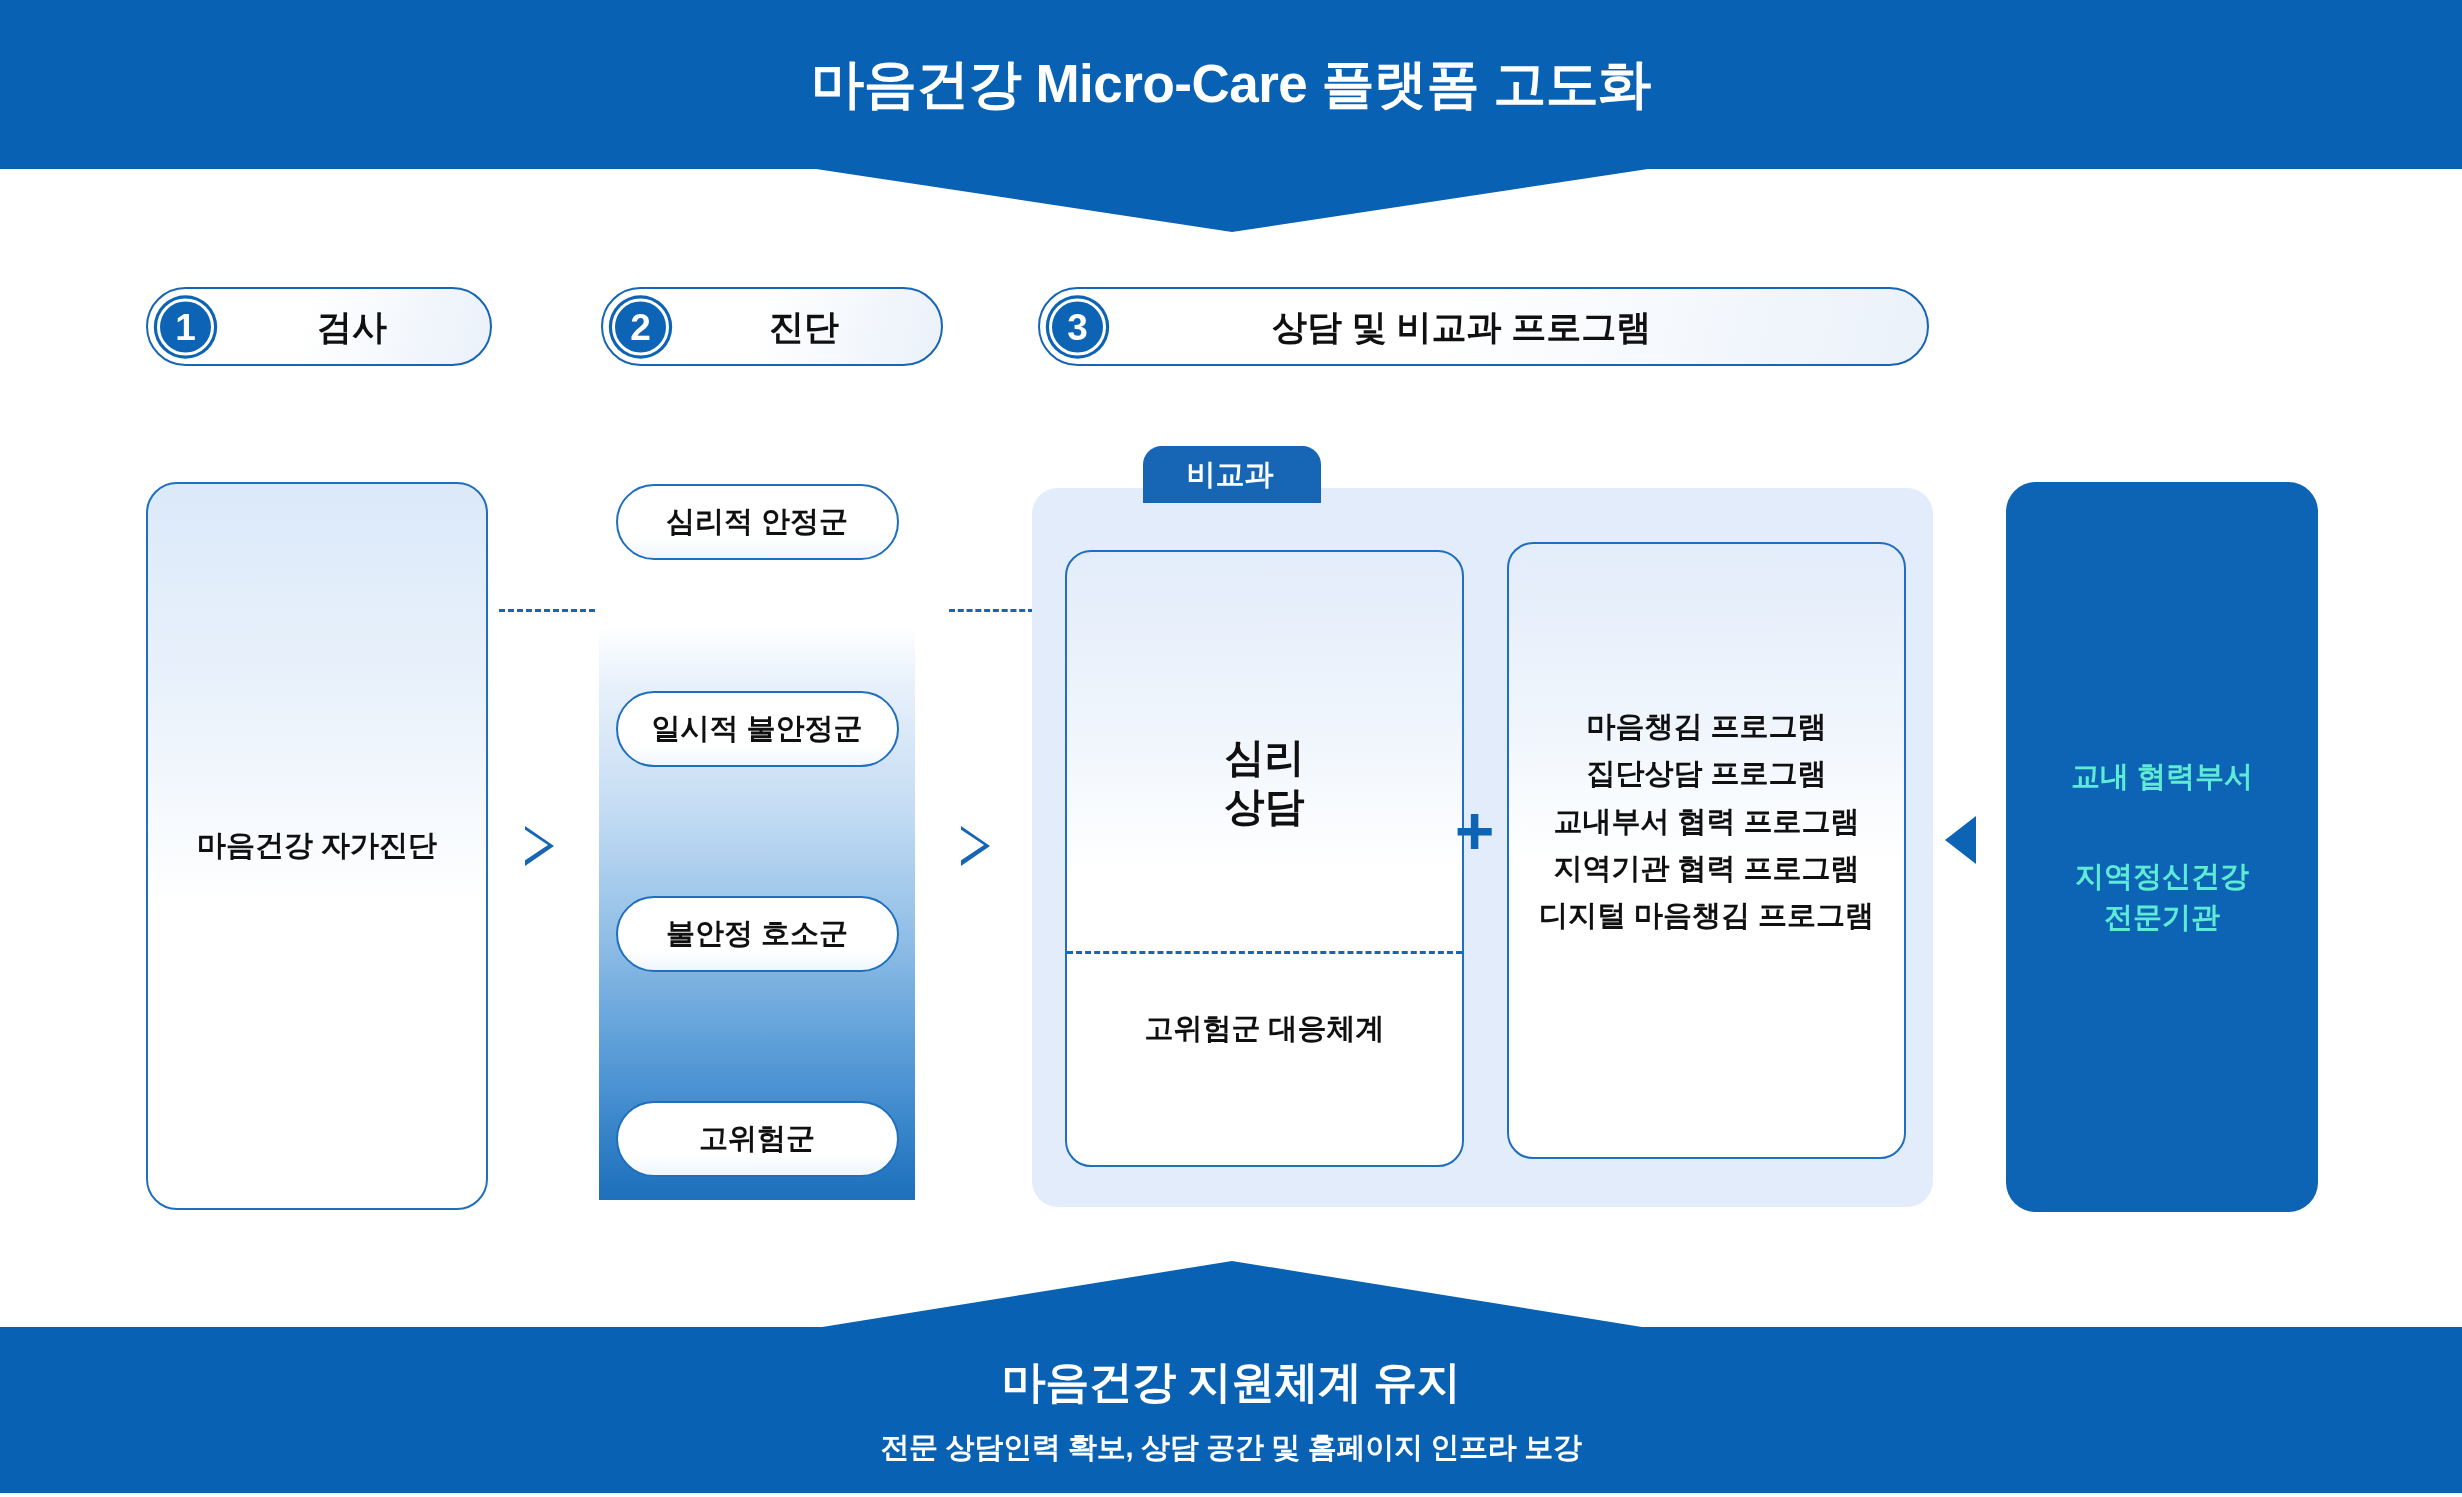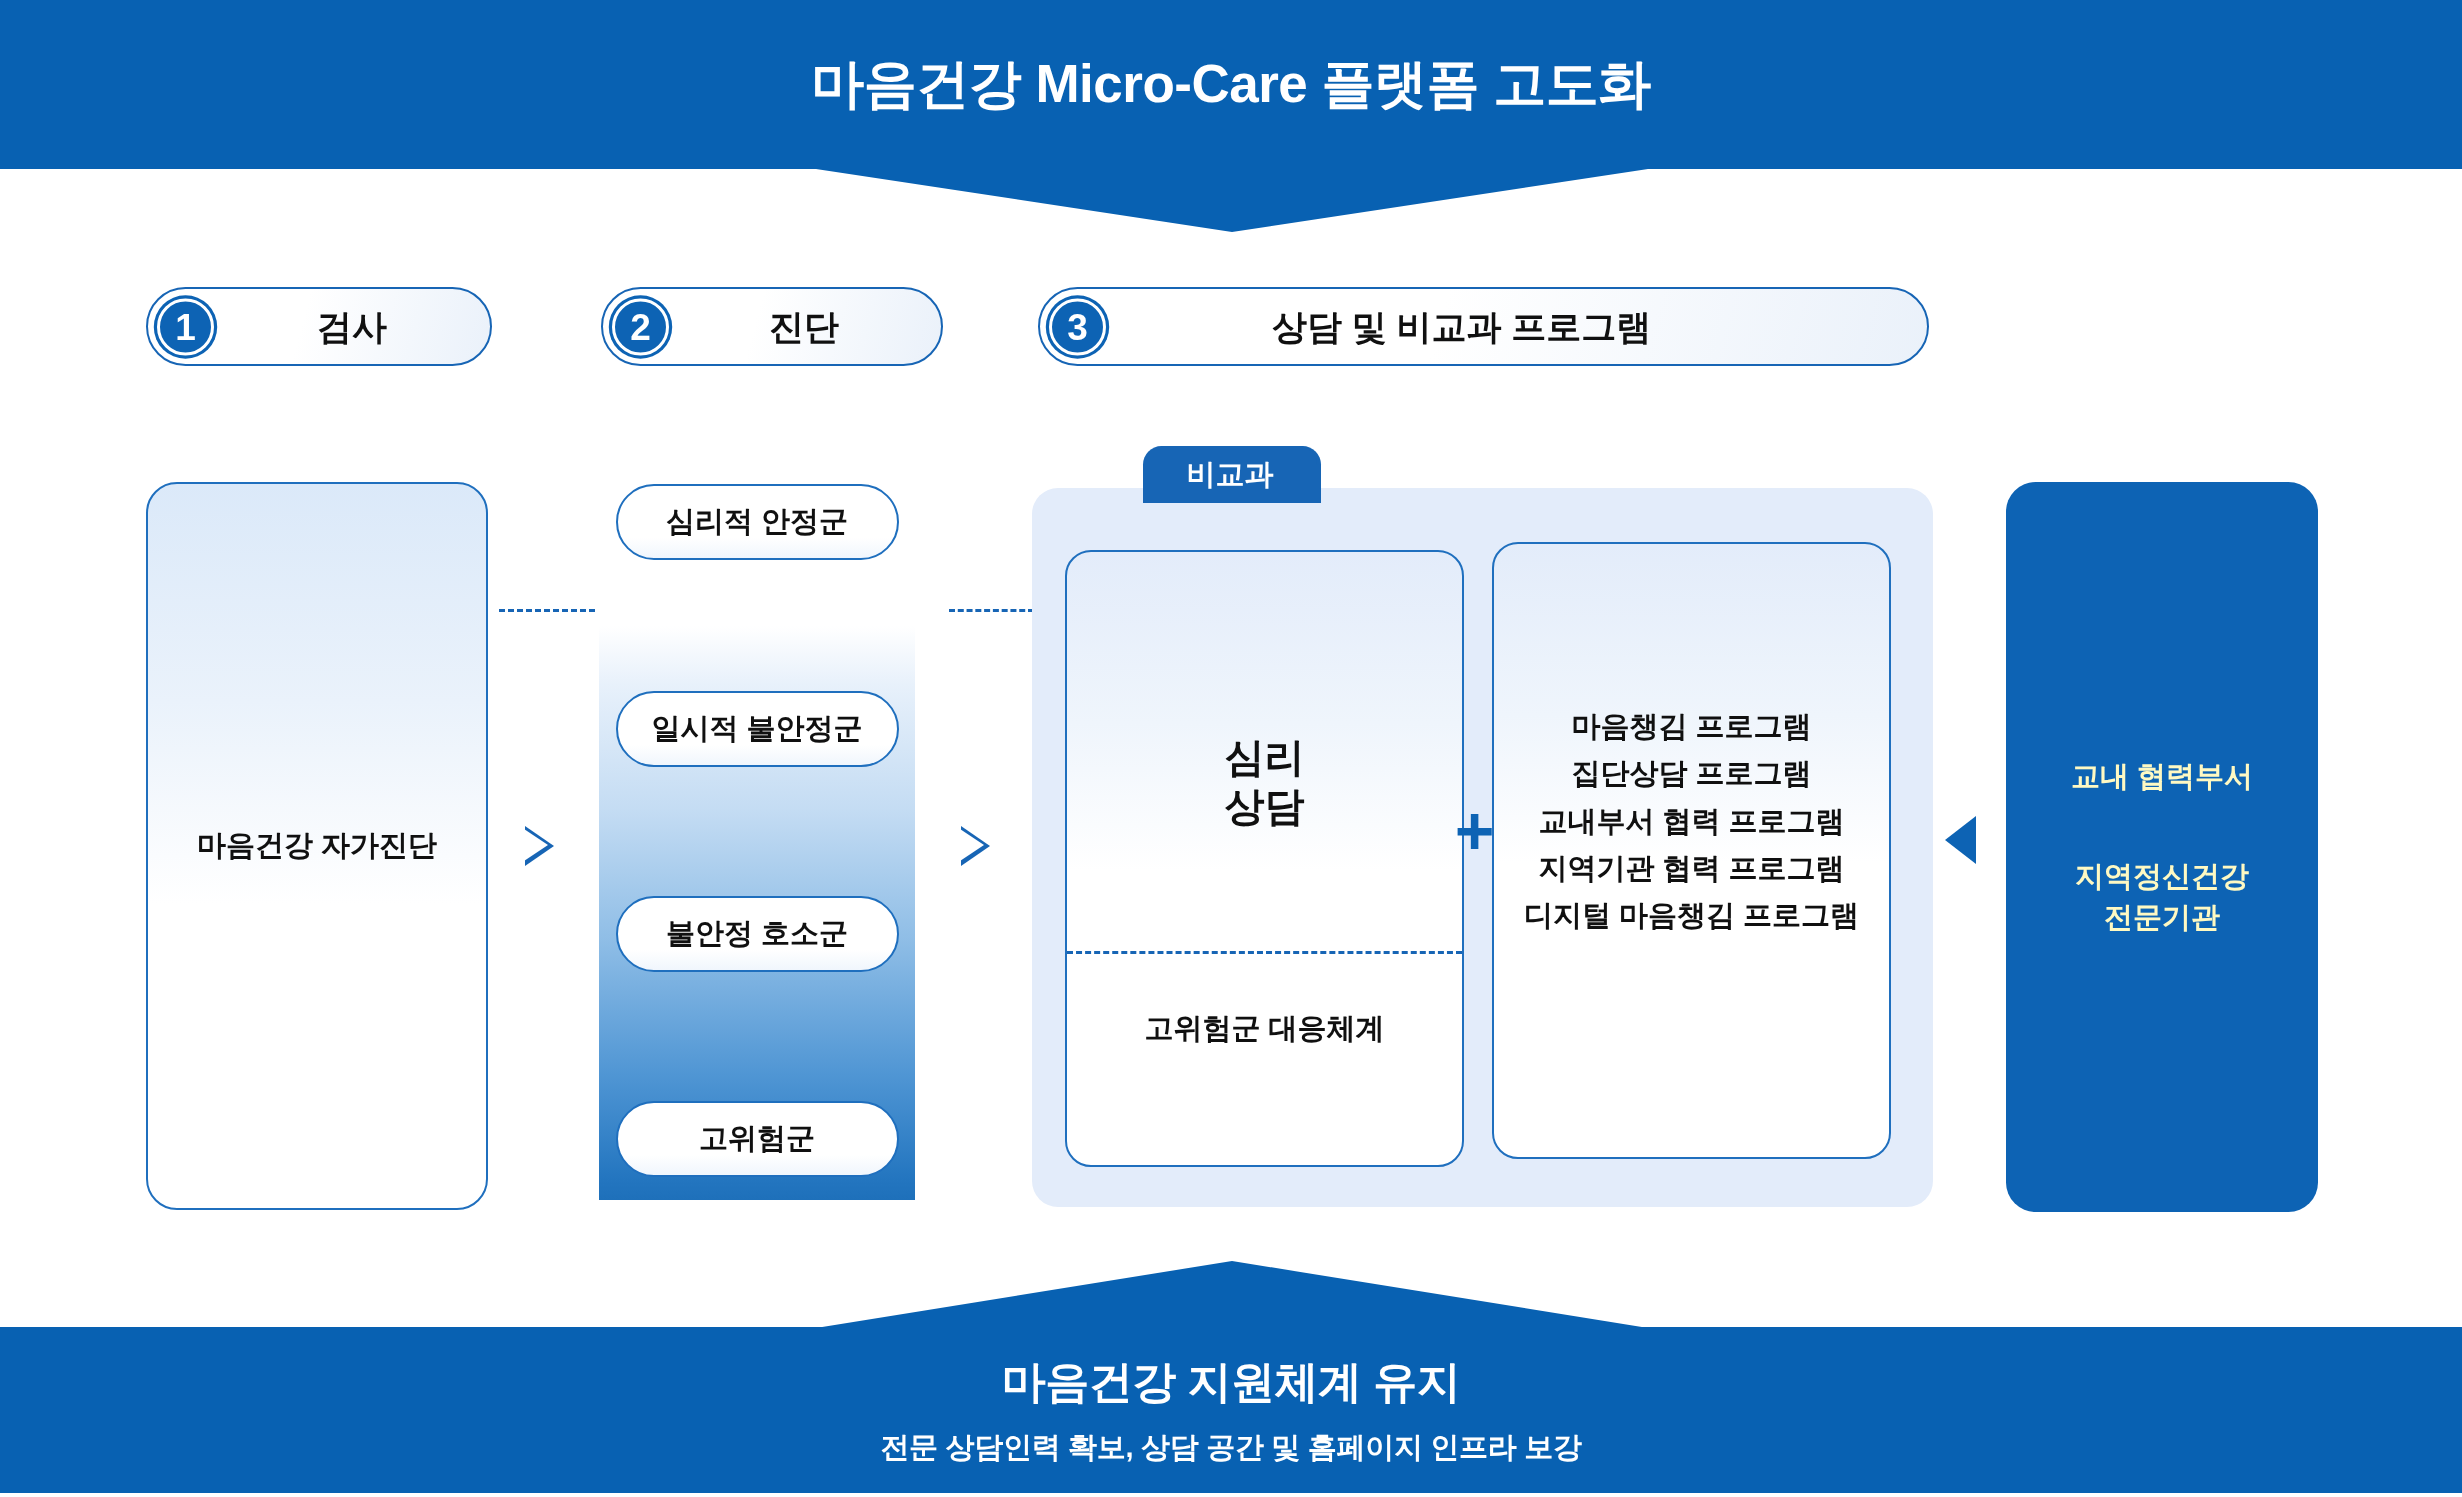--- a/index.html
+++ b/index.html
@@ -193,21 +193,21 @@
   .svc-panel {
     position: absolute;
     top: 54px;
     width: 399px;
     height: 617px;
     border: 2.3px solid #1F6FBE;
     border-radius: 26px;
     background: linear-gradient(180deg, #e3ecfa 0%, #eff5fc 28%, #ffffff 52%, #ffffff 100%);
   }
   .svc-panel.left  { left: 33px; margin-top: 8px; }
-  .svc-panel.right { left: 460px; }
+  .svc-panel.right { left: 475px; }
 
   .svc-tab {
     position: absolute;
     top: -42px;
     width: 174px;
     height: 57px;
     background: #1765B5;
     border-radius: 18.5px 18.5px 0 0;
     display: flex;
     align-items: center;
@@ -276,21 +276,21 @@
     left: 2006px; top: 482px;
     width: 312px; height: 730px;
     background: #0D63B4;
     border-radius: 29.6px;
     display: flex;
     flex-direction: column;
     align-items: center;
     justify-content: center;
   }
   .partner-line {
-    color: #fef9c3;
+    color: #5eead4;
     font-size: 29px;
     font-weight: bold;
     white-space: nowrap;
     text-align: center;
     line-height: 1.42;
   }
   .partner-gap { height: 59px; }
 
   .arrow-solid-left {
     position: absolute;

